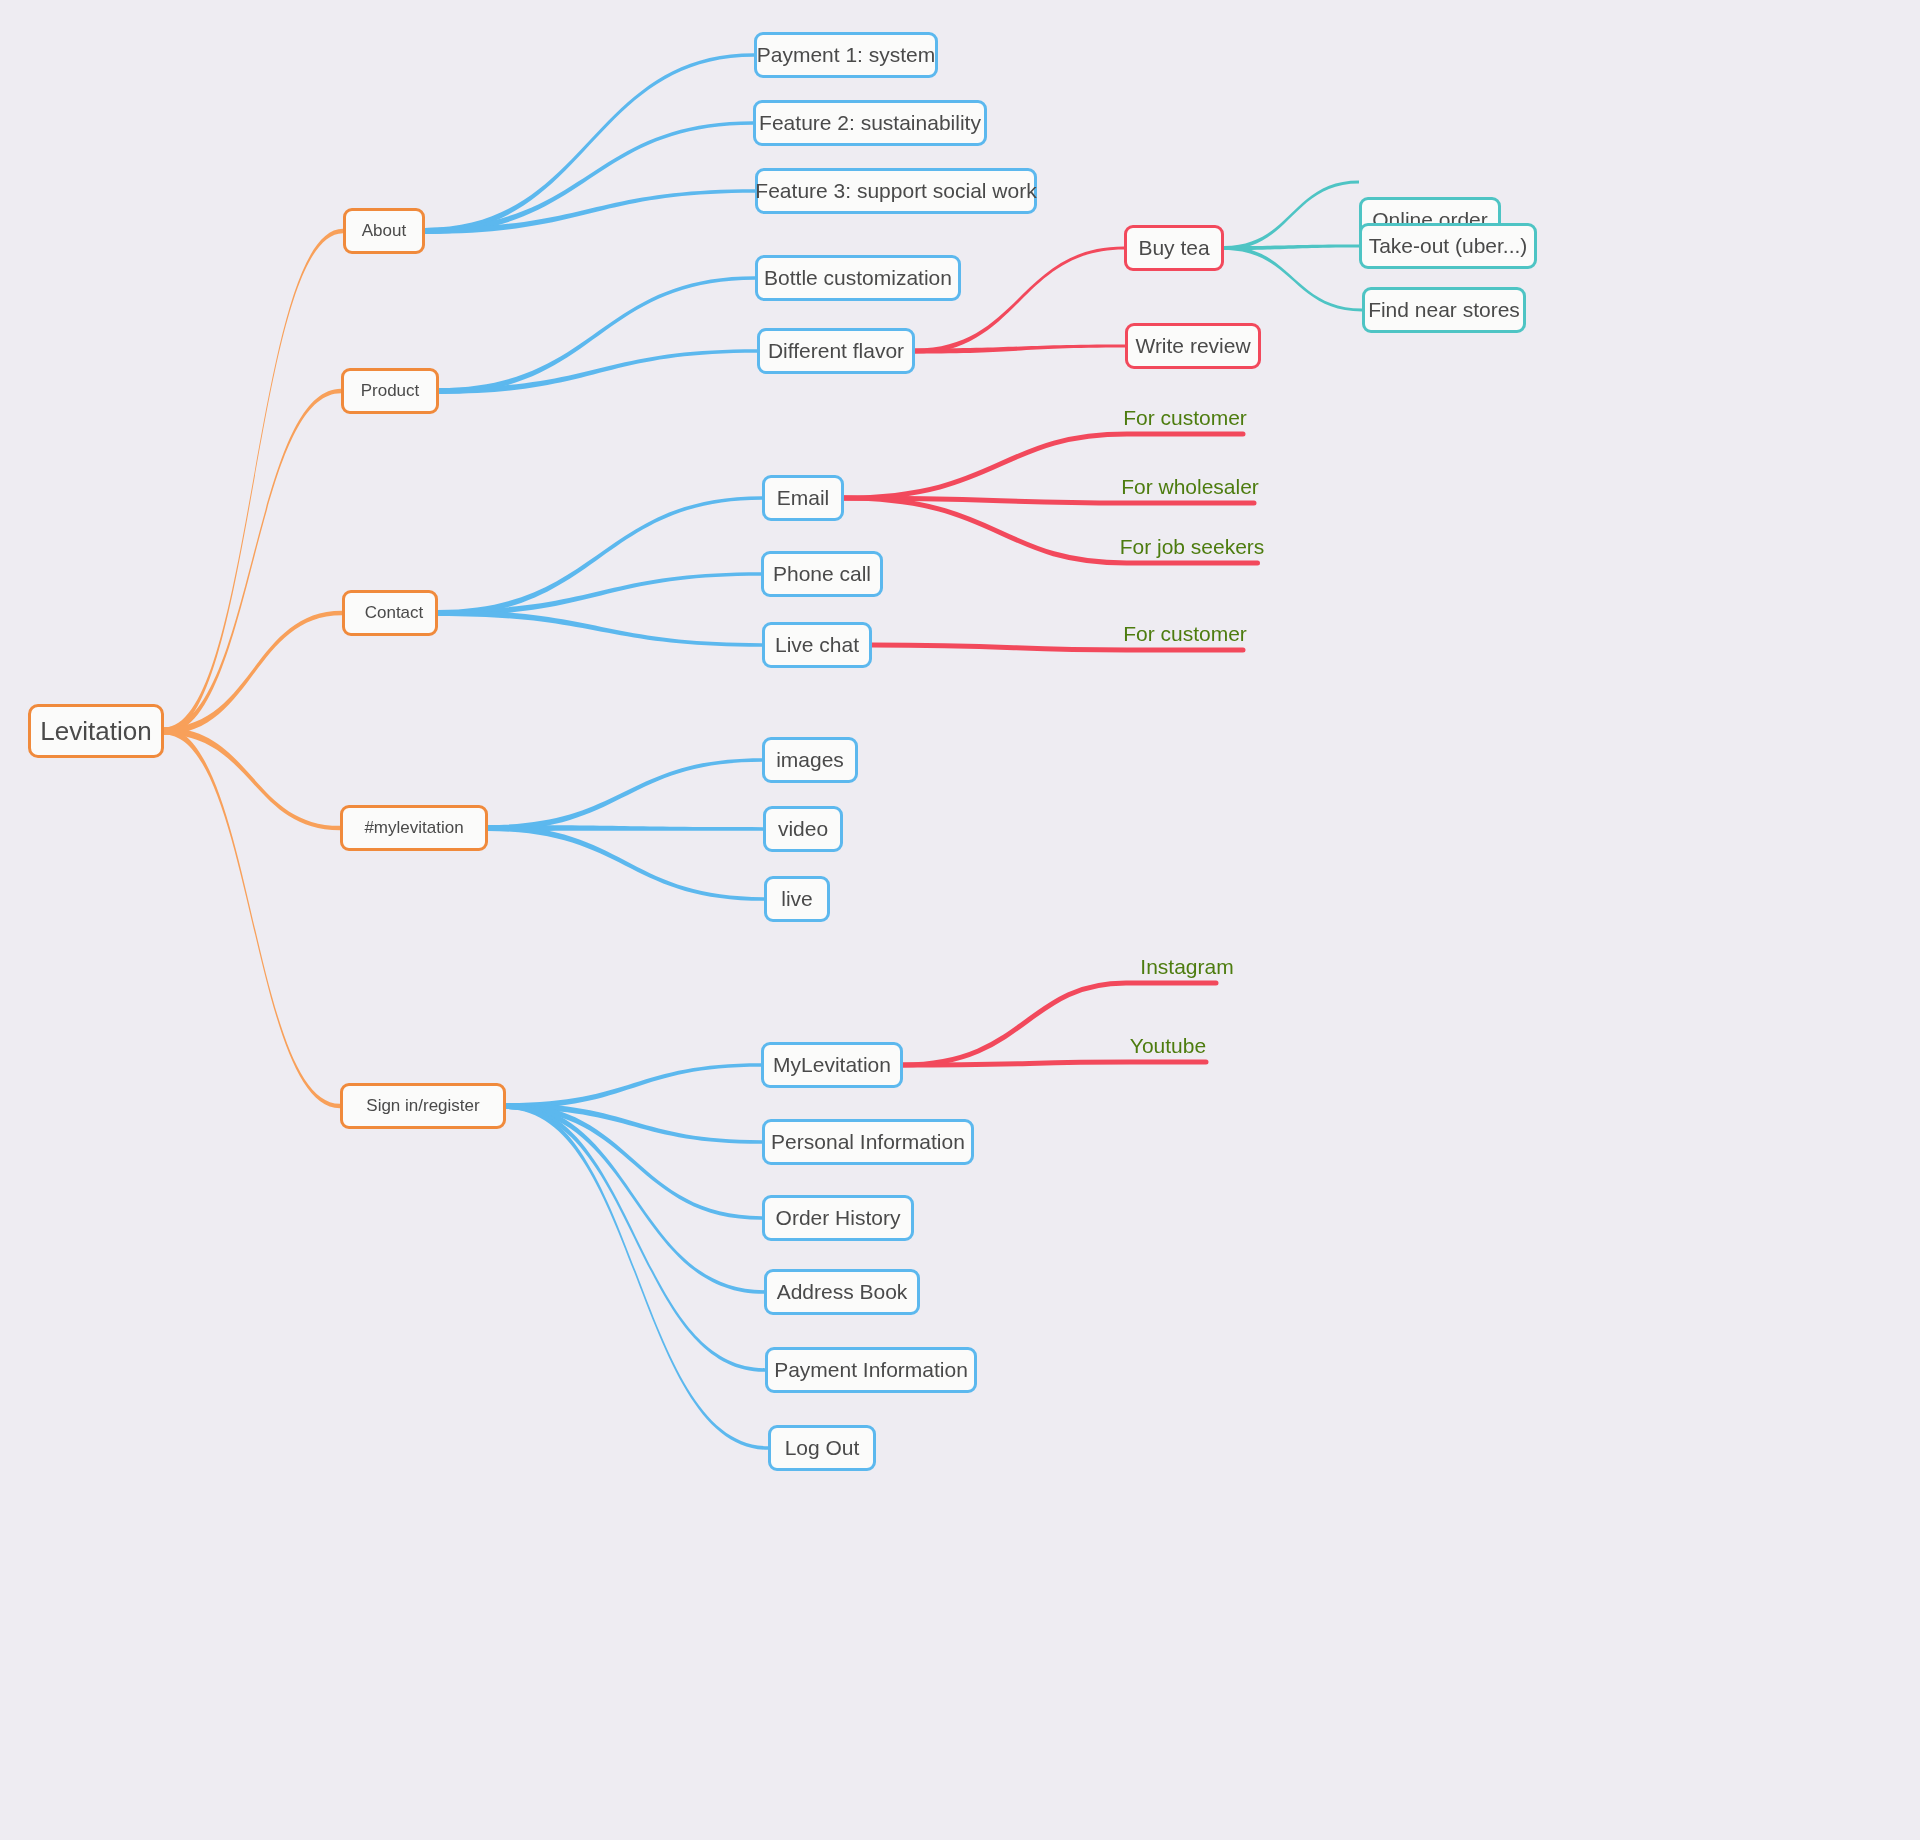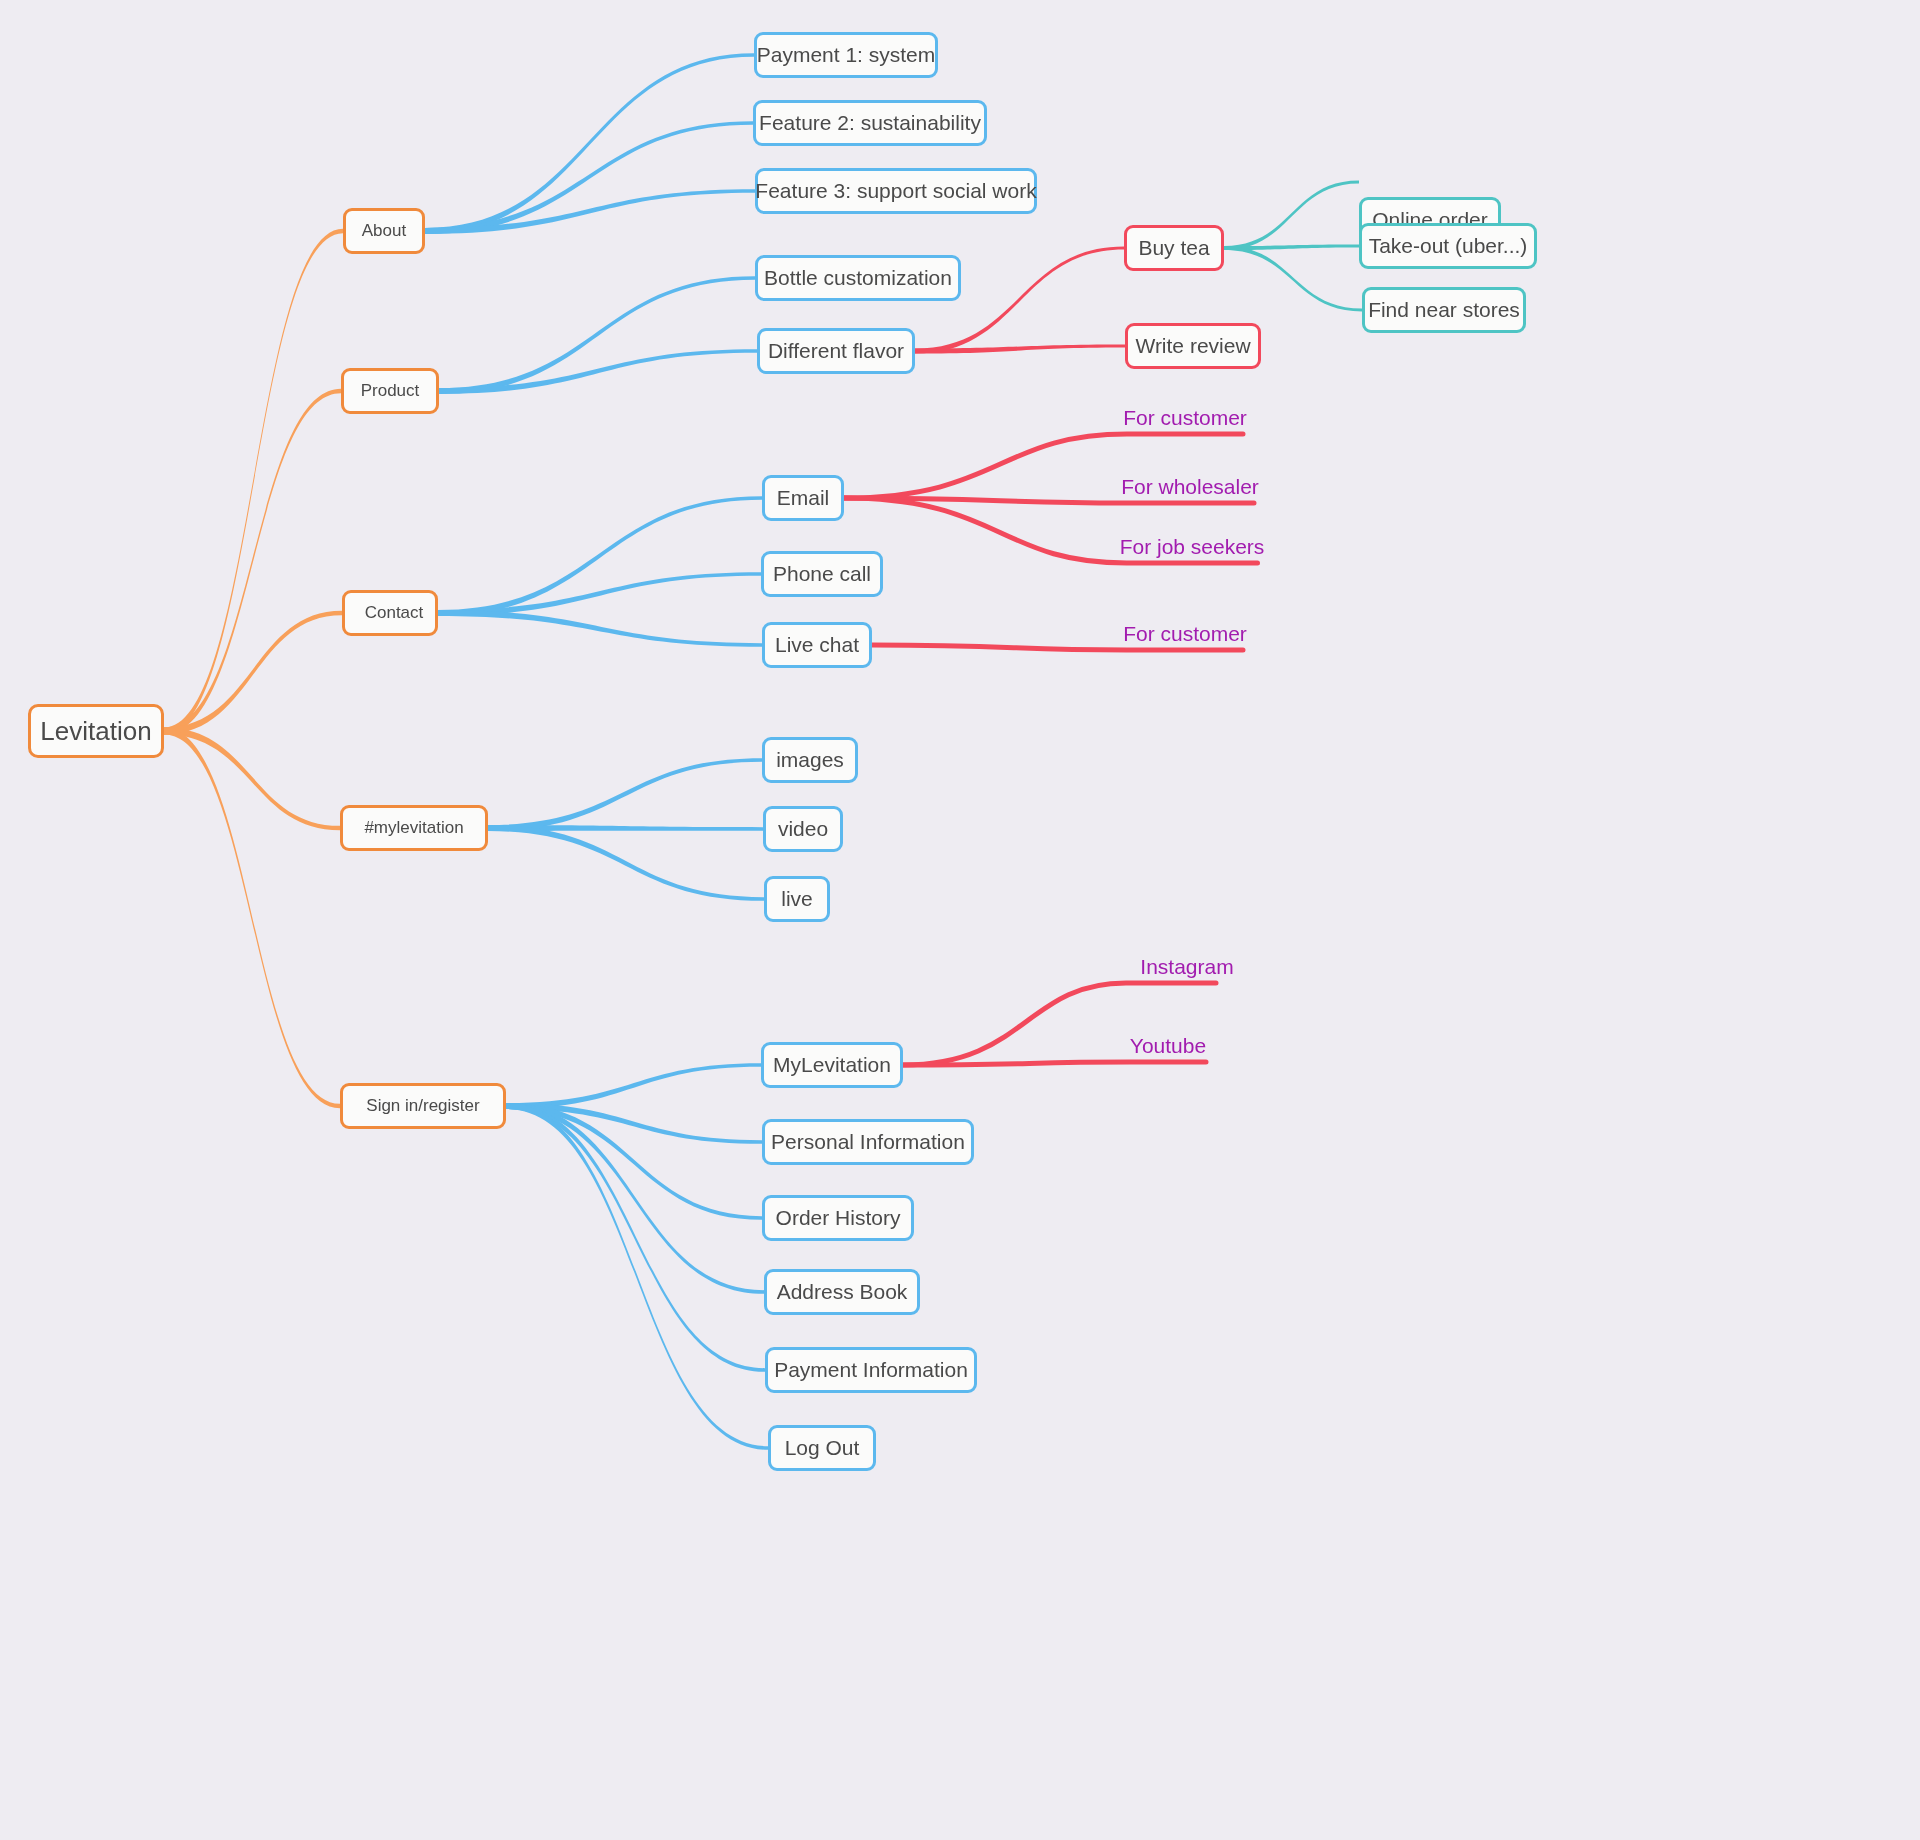--- a/index.html
+++ b/index.html
@@ -66,21 +66,21 @@
   .node.teal {
     border: 3px solid #4ec4c4;
     font-size: 21px;
     padding: 0 16px;
     height: 46px;
   }
   .leaf-label {
     position: absolute;
     box-sizing: border-box;
     background: transparent;
-    color: #a21caf;
+    color: #4d7c0f;
     font-size: 21px;
     white-space: nowrap;
     transform: translate(-50%, -50%);
     padding: 0 4px;
     z-index: 3;
     text-align: center;
   }
 </style>
 </head>
 <body>

